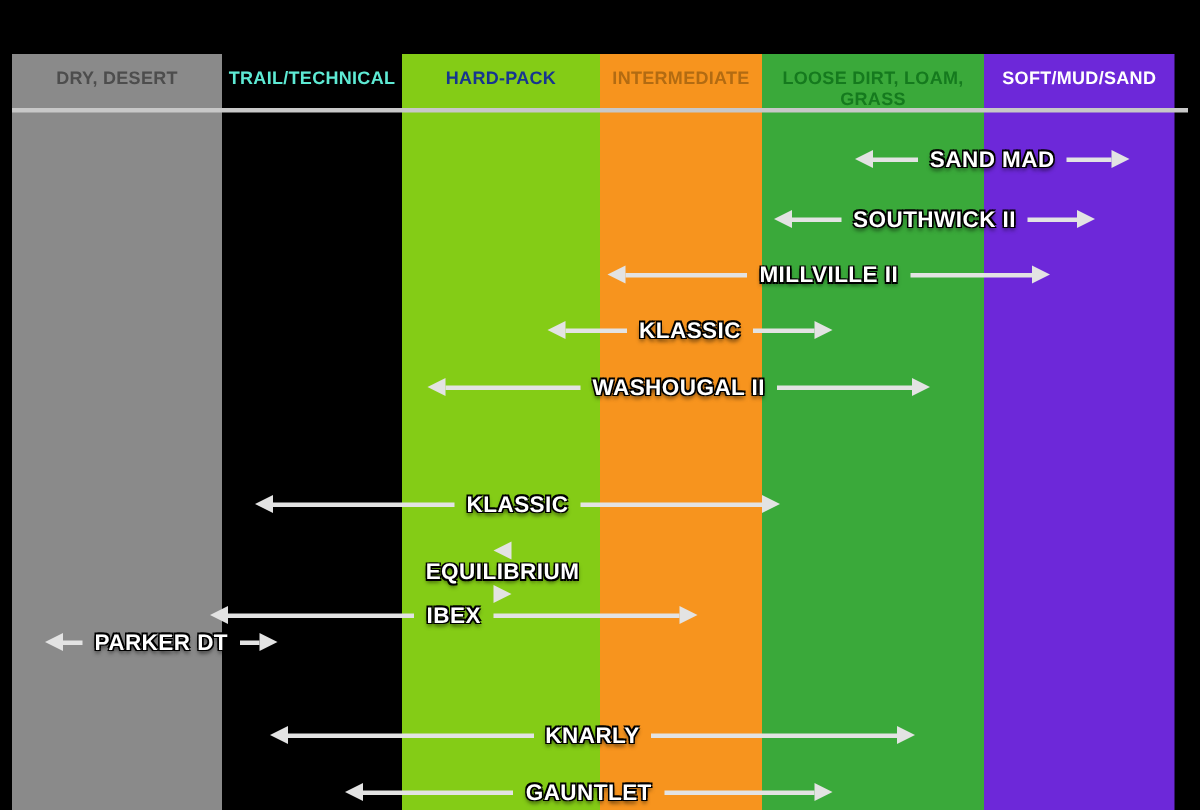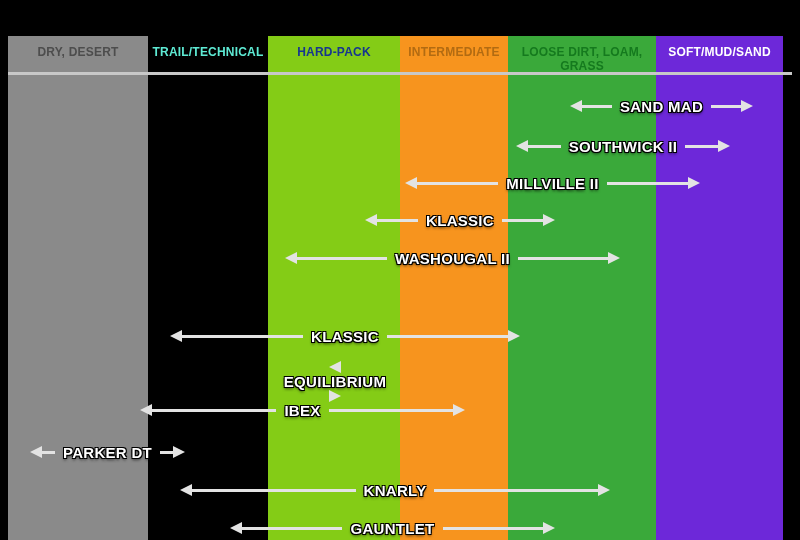--- a/index.html
+++ b/index.html
@@ -109,21 +109,21 @@
           <span class="line"></span>
           <span class="ah ah-right"></span>
         </div>
         <div class="tire-row" style="left: 132px; width: 325px; top: 362px;">
           <span class="ah ah-left"></span>
           <span class="line"></span>
           <span class="tire-label">IBEX</span>
           <span class="line"></span>
           <span class="ah ah-right"></span>
         </div>
-        <div class="tire-row" style="left: 22px; width: 155px; top: 404px;">
+        <div class="tire-row" style="left: 22px; width: 155px; top: 380px;">
           <span class="ah ah-left"></span>
           <span class="line"></span>
           <span class="tire-label">PARKER DT</span>
           <span class="line"></span>
           <span class="ah ah-right"></span>
         </div>
         <div class="tire-row" style="left: 172px; width: 430px; top: 442px;">
           <span class="ah ah-left"></span>
           <span class="line"></span>
           <span class="tire-label">KNARLY</span>

